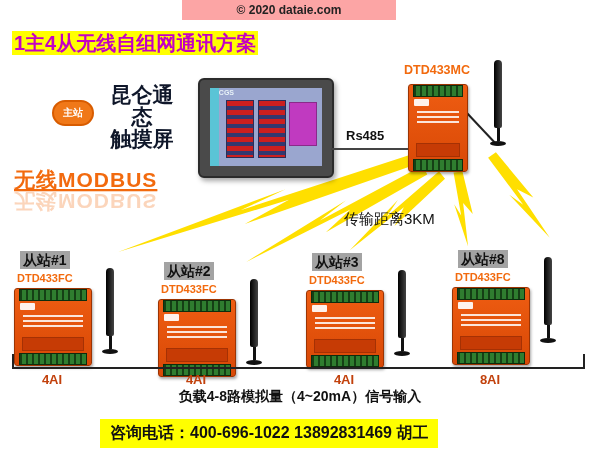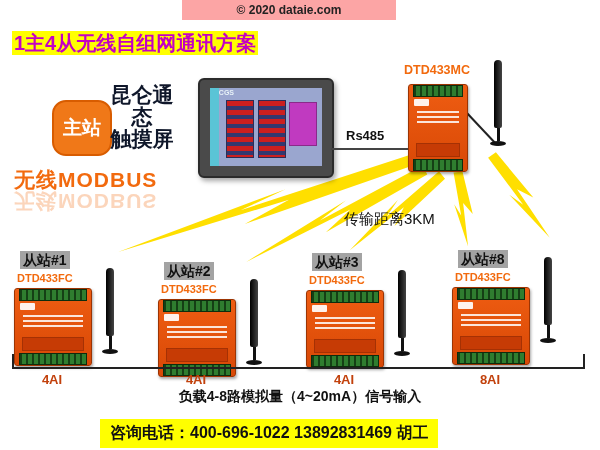--- a/index.html
+++ b/index.html
@@ -6,21 +6,21 @@
   .stage{position:relative;width:600px;height:450px;background:#fff;overflow:hidden;}
   .abs{position:absolute;z-index:2;}
   svg.fx{position:absolute;left:0;top:0;width:600px;height:450px;z-index:1;pointer-events:none;}
 
   .banner{left:182px;top:0;width:214px;height:20px;background:#fca5a5;text-align:center;
           font-size:12px;font-weight:bold;line-height:20px;color:#222;}
   .title{left:12px;top:30px;font-size:20px;font-weight:bold;color:#c400c4;}
   .title span{background:#ffff00;padding:1px 2px;}
 
   .badge{left:52px;top:100px;background:#f07818;border:2px solid #d85c00;color:#fff;
-         font-size:19px;font-weight:bold;padding:13px 9px;border-radius:14px;}
+         font-size:10px;font-weight:bold;padding:4px 9px;border-radius:14px;}
   .hmi-name{left:103px;top:84px;width:78px;text-align:center;font-size:21px;font-weight:bold;
             color:#0f172a;line-height:22px;}
 
   .hmi{left:198px;top:78px;width:132px;height:96px;background:#4a4a4a;border:2px solid #2b2b2b;
        border-radius:6px;box-shadow:2px 3px 5px rgba(0,0,0,.35);}
   .screen{position:absolute;left:10px;top:8px;right:10px;bottom:10px;background:#9aa6cf;overflow:hidden;}
   .screen .brand{position:absolute;top:1px;left:3px;font-size:7px;color:#e8f2f8;font-weight:bold;}
   .screen .side{position:absolute;left:0;top:0;bottom:0;width:9px;background:#5ac4d6;}
   .screen .bars1{position:absolute;left:16px;top:12px;width:26px;bottom:8px;
                  background:repeating-linear-gradient(180deg,#cc1f1f 0 5px,#33386f 5px 9px);border:1px solid #2c2c55;}
@@ -44,21 +44,21 @@
 
   .antenna{width:16px;}
   .antenna .rod{width:8px;height:68px;background:linear-gradient(90deg,#000,#444);border-radius:4px 4px 2px 2px;margin:0 auto;}
   .antenna .stem{width:3px;height:13px;background:#111;margin:0 auto;}
   .antenna .base{width:16px;height:5px;background:#111;border-radius:50%;margin:0 auto;}
   .ant-master{left:490px;top:60px;}
 
   .rs485{left:346px;top:128px;font-size:13px;font-weight:bold;color:#111;}
   .wire{left:331px;top:148px;width:77px;height:2px;background:#444;}
 
-  .wireless{left:14px;top:166px;font-size:21px;font-weight:bold;color:#f26a0e;letter-spacing:1px;white-space:nowrap;}
+  .wireless{left:14px;top:166px;font-size:21px;font-weight:bold;color:#f26a0e;letter-spacing:1px;white-space:nowrap;text-decoration:underline;}
   .wireless.refl{top:187px;transform:scaleY(-1);opacity:.28;}
 
   .distance{left:344px;top:210px;font-size:15px;font-weight:normal;color:#111;}
 
   .slave{position:absolute;z-index:2;width:130px;height:138px;}
   .s-name{position:absolute;top:0;left:6px;font-size:14px;font-weight:bold;color:#111;}
   .s-name span{background:#a3a3a3;padding:1px 3px;}
   .s-model{position:absolute;top:20px;left:3px;font-size:11px;font-weight:bold;color:#f26a0e;}
   .s-module{position:absolute;top:36px;left:0;width:76px;height:76px;}
   .s-antenna{position:absolute;top:16px;left:88px;}

